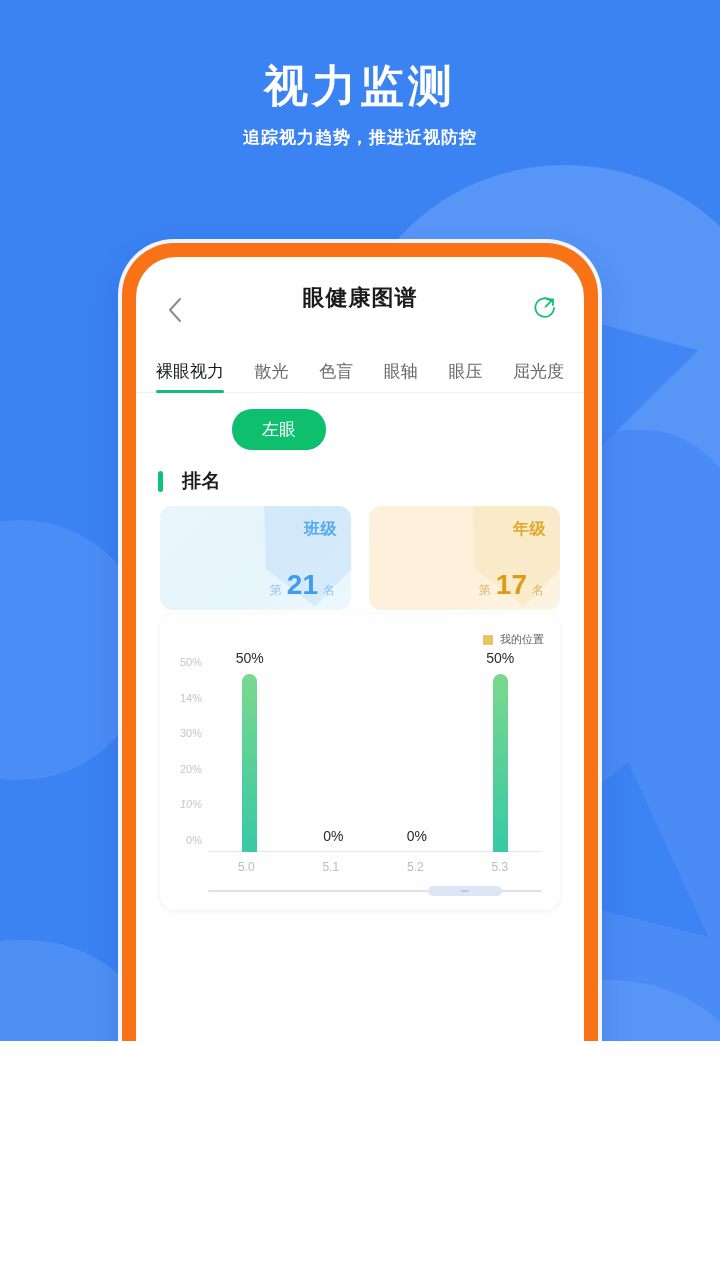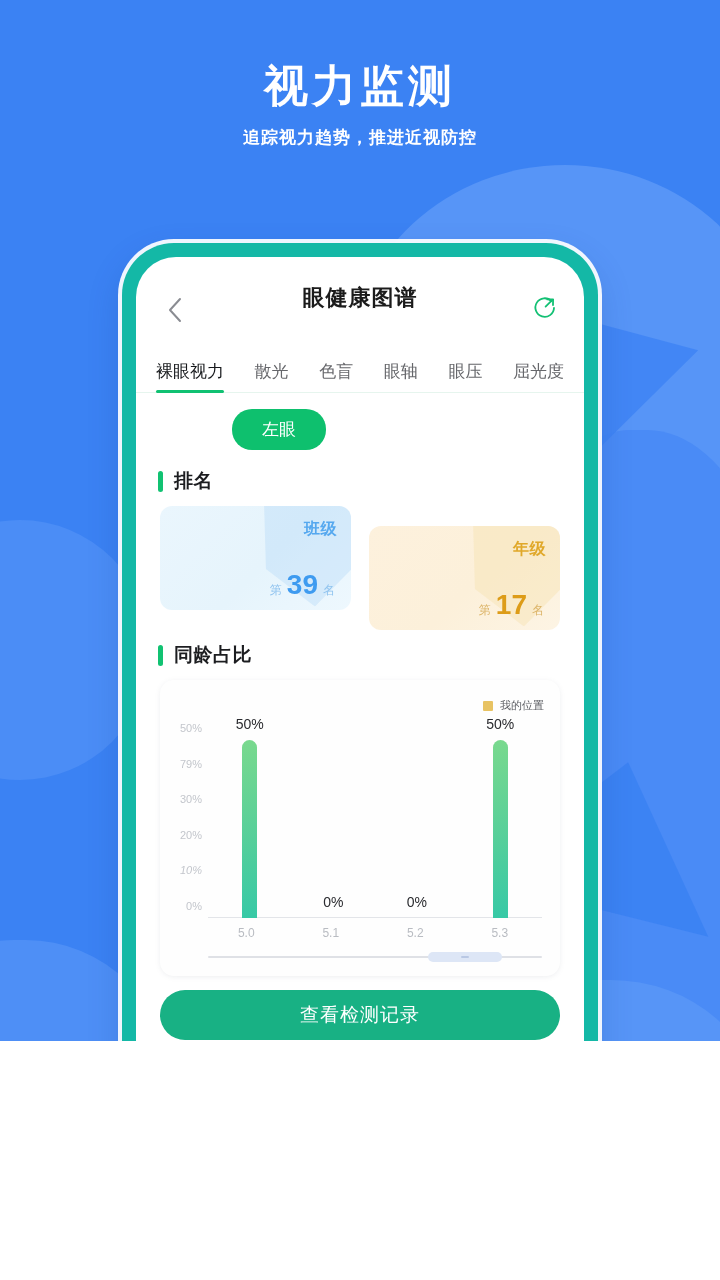--- a/index.html
+++ b/index.html
@@ -59,21 +59,21 @@
   .promo-sub {
     margin-top:16px;
     font-size:17px; font-weight:700; color:#ffffff; letter-spacing:1px;
   }
 
   
   #phone {
     position:absolute;
     left:122px; top:243px;
     width:476px; height:948px;
-    background:#14b8a6;
+    background:#f97316;
     border-radius:52px;
     box-shadow:0 0 0 4px rgba(255,255,255,.92), 0 14px 34px rgba(20,60,140,.22);
     z-index:10;
   }
   #screen {
     position:absolute;
     left:14px; top:14px; right:14px; bottom:14px;
     background:#ffffff;
     border-radius:40px;
     overflow:hidden;
@@ -143,33 +143,33 @@
     cursor:pointer;
   }
   .seg.active { background:#0ec06e; color:#ffffff; }
 
   
   .sect {
     display:flex; align-items:center; gap:11px;
     padding:12px 22px 8px 22px;
   }
   .sect-bar { width:5px; height:21px; border-radius:3px; background:#11c272; }
-  .sect-text { font-size:19px; font-weight:700; color:#1c1d20; letter-spacing:.5px; }
+  .sect-text { font-size:19px; font-weight:700; color:#1c1d20; letter-spacing:.5px;margin-left:8px; }
 
   
   .ranks { display:flex; gap:18px; padding:4px 24px 0 24px; }
   .rank-card {
     position:relative;
     flex:1; height:104px;
     border-radius:12px;
     padding:13px 14px 0 16px;
     overflow:hidden;
   }
   .rank-card.blue  { background:linear-gradient(135deg,#eaf6fd 0%,#e6f4fc 55%,#eef8fe 100%); }
-  .rank-card.gold  { background:linear-gradient(135deg,#fdf1dd 0%,#fcf0da 55%,#fdf4e4 100%);margin-top:20px; }
+  .rank-card.gold  { background:linear-gradient(135deg,#fdf1dd 0%,#fcf0da 55%,#fdf4e4 100%); }
   .rank-card .deco {
     position:absolute; right:-22px; top:-26px;
     width:120px; height:120px;
     transform:rotate(24deg);
   }
   .rank-card.blue  .deco { background:rgba(179,216,246,.38); clip-path:polygon(0% 38%,52% 0%,100% 30%,74% 100%,24% 88%); }
   .rank-card.gold  .deco { background:rgba(246,226,178,.45); clip-path:polygon(0% 38%,52% 0%,100% 30%,74% 100%,24% 88%); }
   .rank-label { position:relative; font-size:16px; font-weight:700; letter-spacing:.5px;text-align:right; }
   .rank-card.blue .rank-label { color:#55a8ef; }
   .rank-card.gold .rank-label { color:#e0a82a; }
@@ -320,39 +320,35 @@
         <div class="sect-bar"></div>
         <div class="sect-text">排名</div>
       </div>
 
       <div class="ranks">
         <div class="rank-card blue">
           <div class="deco"></div>
           <div class="rank-label">班级</div>
           <div class="rank-value">
             <span class="rv-pre">第</span>
-            <span class="rv-num">39</span>
+            <span class="rv-num">21</span>
             <span class="rv-suf">名</span>
           </div>
         </div>
         <div class="rank-card gold">
           <div class="deco"></div>
           <div class="rank-label">年级</div>
           <div class="rank-value">
             <span class="rv-pre">第</span>
             <span class="rv-num">17</span>
             <span class="rv-suf">名</span>
           </div>
         </div>
       </div>
 
-      <div class="sect">
-        <div class="sect-bar"></div>
-        <div class="sect-text">同龄占比</div>
-      </div>
 
       <div class="chart-card">
         <div class="legend">
           <span class="legend-swatch"></span>
           <span class="legend-text">我的位置</span>
         </div>
 
         <div class="plot" id="plot">
           <div class="axis-line"></div>
           <div class="bars" id="bars">
@@ -365,40 +361,37 @@
               </div>
               <div class="barslot">
                 <div class="bar-lbl" style="bottom: calc(0% + 8px);">0%</div>
               </div>
               <div class="barslot">
                 <div class="bar-lbl" style="bottom: calc(100% + 8px);">50%</div>
                 <div class="bar" style="height: 100%;"></div>
               </div>
             </div>
         <div class="ylab" style="bottom: 100%;">50%</div>
-            <div class="ylab" style="bottom: 80%;">79%</div>
+            <div class="ylab" style="bottom: 80%;">14%</div>
             <div class="ylab" style="bottom: 60%;">30%</div>
             <div class="ylab" style="bottom: 40%;">20%</div>
             <div class="ylab" style="bottom: 20%; font-style: italic;">10%</div>
             <div class="ylab" style="bottom: 0%;">0%</div>
           </div>
 
         <div class="xlabels" id="xlabels">
             <div class="xlab">5.0</div>
             <div class="xlab">5.1</div>
             <div class="xlab">5.2</div>
             <div class="xlab">5.3</div>
           </div>
 
         <div class="scrollbar">
           <div class="scroll-thumb" id="scrollThumb" style="left: 66%; width: 22%;">
             <span class="scroll-grip"></span>
           </div>
         </div>
       </div>
 
-      <div class="cta-wrap">
-        <button class="cta">查看检测记录</button>
-      </div>
 
     </div>
   </div>
 </div>
 
 </body></html>

